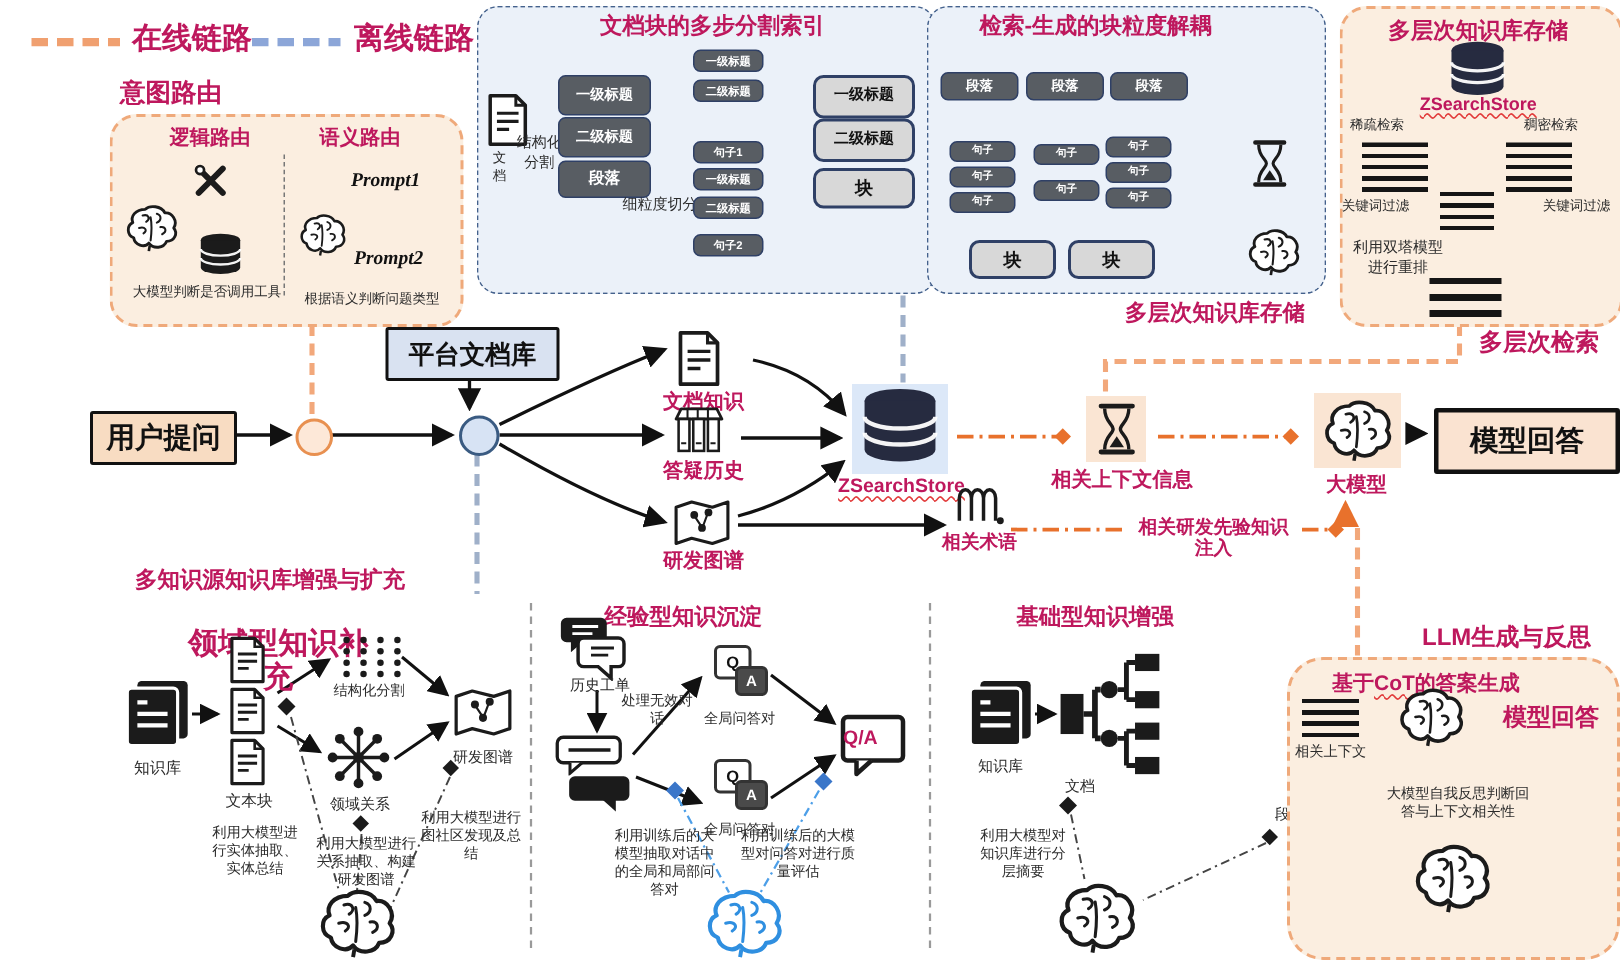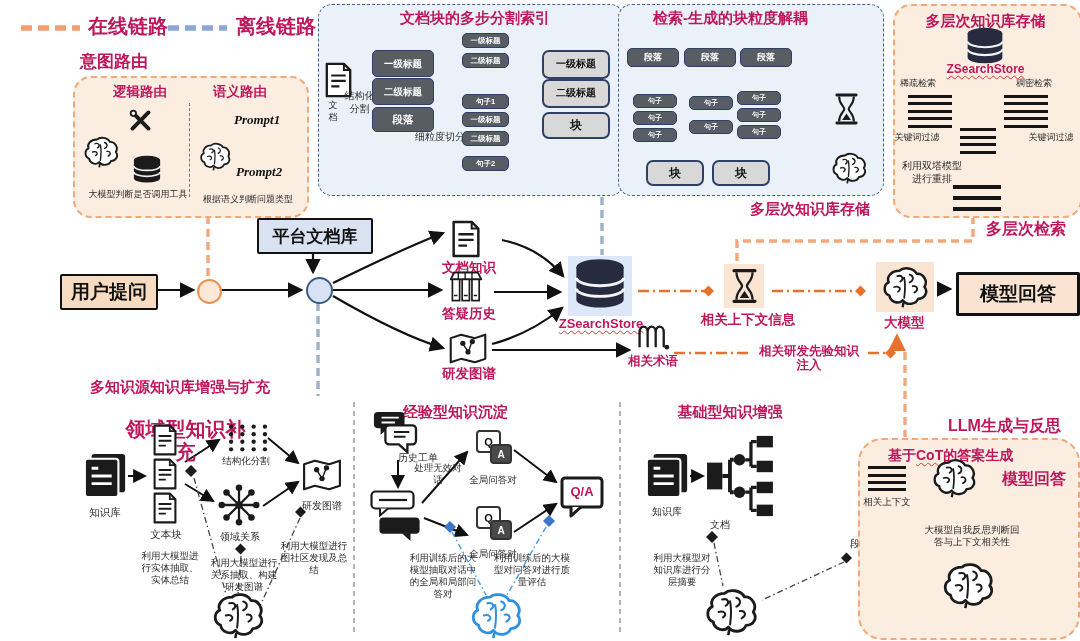--- a/index.html
+++ b/index.html
@@ -531,42 +531,42 @@
 <div class="abs cap" style="left:210px;top:557px;width:68px;font-size:9.5px">利用大模型进行关系抽取、构建研发图谱</div>
 <div class="abs cap" style="left:280px;top:540px;width:68px;font-size:9.5px">利用大模型进行图社区发现及总结</div>
 <svg class="abs ic" style="left:210px;top:592px" width="56" height="47">
       <use href="#s-brain"></use>
     </svg>
 
 <div class="abs lbl" style="left:388px;top:403px;width:135px;text-align:center;font-size:15px">经验型知识沉淀</div>
 <svg class="abs ic" style="left:370px;top:410px" width="48" height="44">
       <use href="#s-chat2"></use>
     </svg>
-<div class="abs cap" style="left:394px;top:452px;width:48px;font-size:10px">历史工单</div>
+<div class="abs cap" style="left:376px;top:452px;width:48px;font-size:10px">历史工单</div>
 <div class="abs cap" style="left:414px;top:462px;width:48px;font-size:9.5px">处理无效对话</div>
 <svg class="abs ic" style="left:370px;top:490px" width="46" height="27">
       <use href="#s-bub-line"></use>
     </svg>
 <svg class="abs ic" style="left:378px;top:516px" width="44" height="26">
       <use href="#s-bub-fill"></use>
     </svg>
 <div class="abs" style="left:476px;top:430px;width:40px;height:40px">
   <span class="qbox" style="left:0;top:0">Q</span>
   <span class="abox" style="left:14px;top:14px">A</span>
 </div>
 <div class="abs cap" style="left:464px;top:474px;width:58px;font-size:9.5px">全局问答对</div>
 <div class="abs" style="left:476px;top:506px;width:40px;height:40px">
   <span class="qbox" style="left:0;top:0">Q</span>
   <span class="abox" style="left:14px;top:14px">A</span>
 </div>
 <div class="abs cap" style="left:464px;top:548px;width:58px;font-size:9.5px">全局问答对</div>
 <svg class="abs ic" style="left:560px;top:476px" width="44" height="42">
       <use href="#s-qabub"></use>
     </svg>
-<div class="abs lbl" style="left:562px;top:485px;width:40px;text-align:center;font-size:13px">Q/A</div>
+<div class="abs lbl" style="left:562px;top:485px;width:40px;text-align:left;font-size:13px">Q/A</div>
 <div class="abs cap" style="left:406px;top:552px;width:74px;font-size:9.5px">利用训练后的大模型抽取对话中的全局和局部问答对</div>
 <div class="abs cap" style="left:492px;top:552px;width:80px;font-size:9.5px">利用训练后的大模型对问答对进行质量评估</div>
 <svg class="abs" style="left:468px;top:592px;color:#2F8FE0" width="56" height="47">
       <use href="#s-brain"></use>
     </svg>
 
 <div class="abs lbl" style="left:660px;top:403px;width:140px;text-align:center;font-size:15px">基础型知识增强</div>
 <svg class="abs ic" style="left:644px;top:452px" width="46" height="46">
       <use href="#s-kb"></use>
     </svg>

